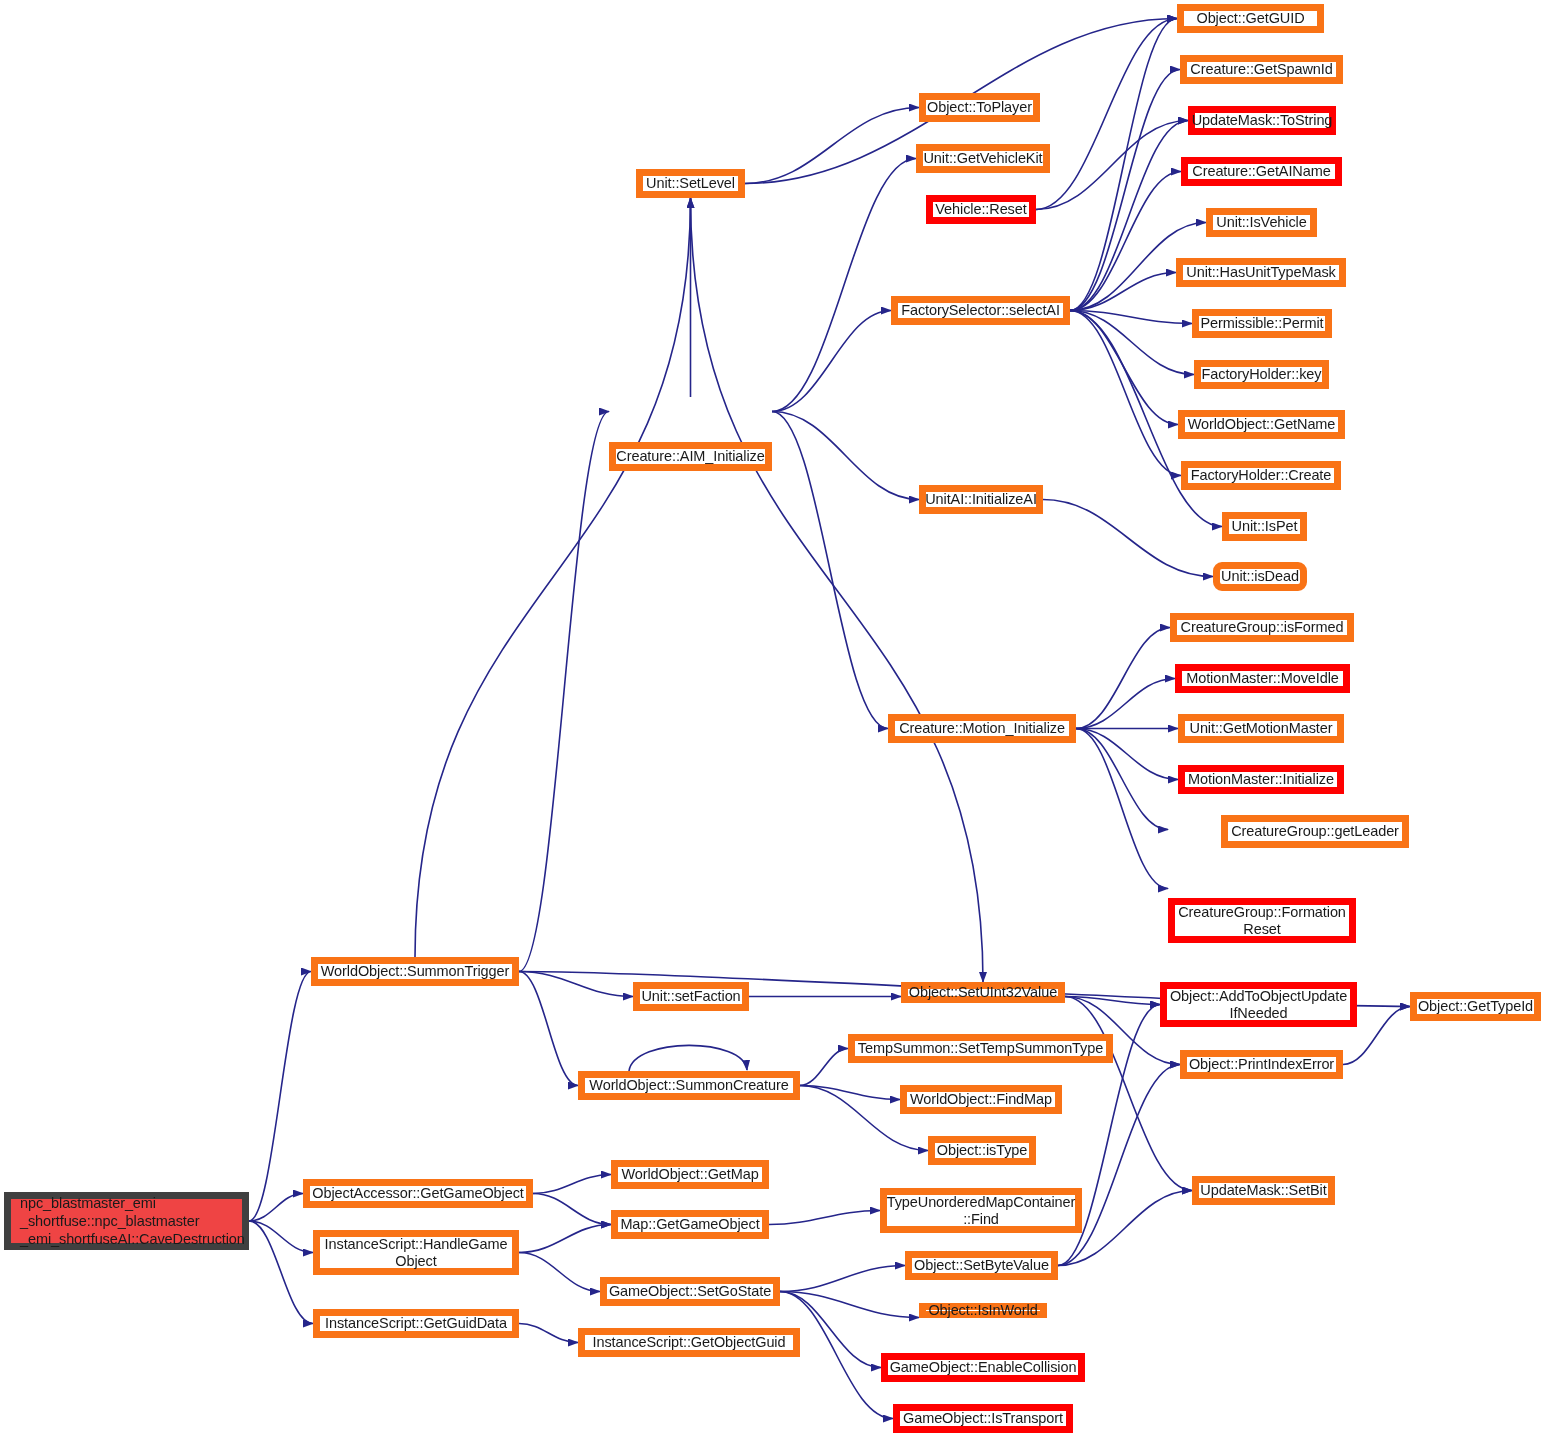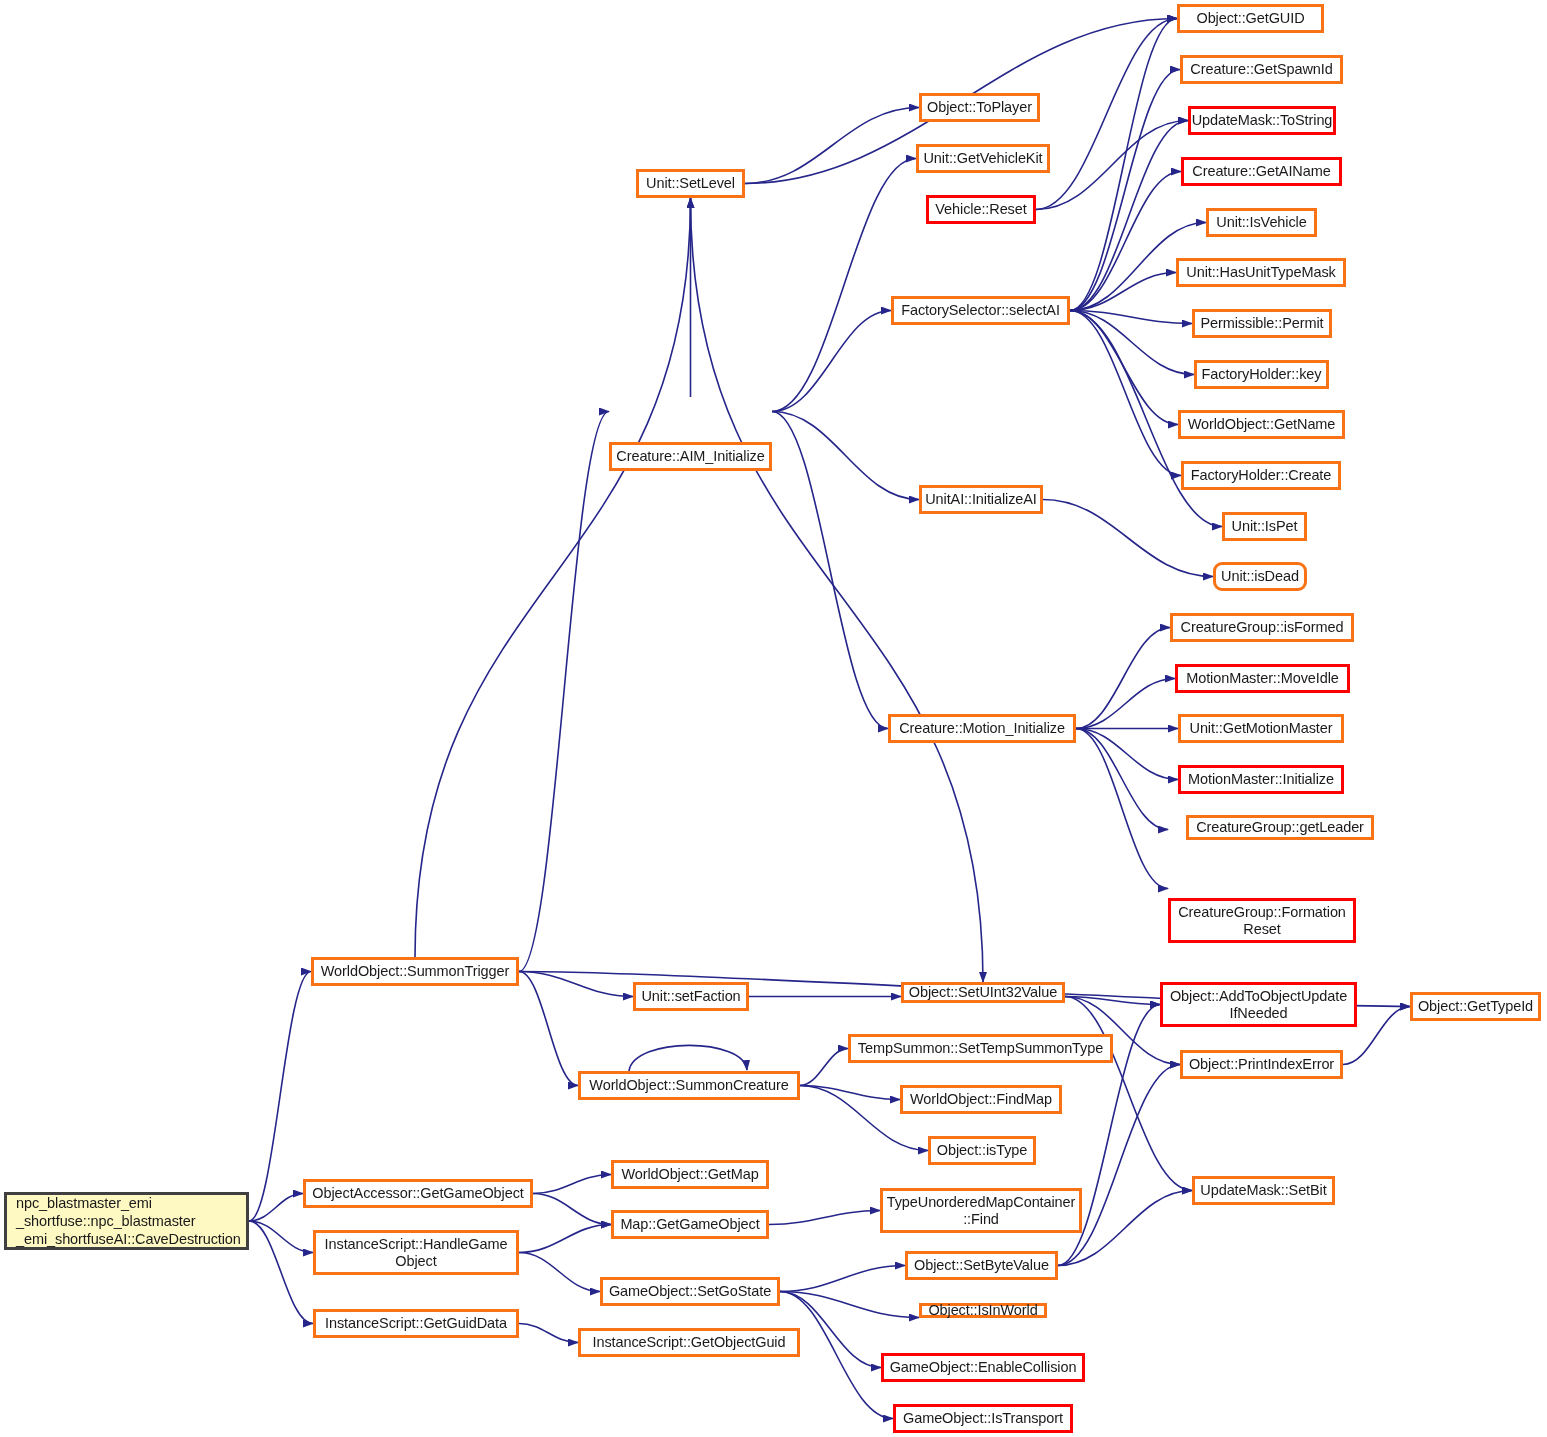--- a/index.html
+++ b/index.html
@@ -18,39 +18,39 @@
   #edge-layer {
     position: absolute;
     left: 0; top: 0;
     width: 1547px;
     height: 1437px;
     pointer-events: none;
   }
   .node {
     position: absolute;
     box-sizing: border-box;
-    border: 3px solid #f97316;
+    border: 7px solid #f97316;
     background: #ffffff;
     color: #1a1a1a;
     font-size: 14.5px;
     line-height: 1.12;
     display: flex;
     align-items: center;
     justify-content: center;
     text-align: center;
     white-space: pre-line;
     letter-spacing: -0.1px;
     padding: 0 0;
     z-index: 5;
   }
   .node.red {
     border-color: #ff0000;
   }
   .node.root {
-    background: #fef9c3;
+    background: #ef4444;
     border-color: #404040;
     justify-content: flex-start;
     text-align: left;
     padding-left: 9px;
     line-height: 1.25;
   }
 </style>
 </head>
 <body>
 
@@ -136,21 +136,21 @@
       <div class="node" style="left: 1192px; top: 309px; width: 140px; height: 29px;">Permissible::Permit</div>
       <div class="node" style="left: 1194px; top: 360px; width: 135px; height: 29px;">FactoryHolder::key</div>
       <div class="node" style="left: 1178px; top: 410px; width: 167px; height: 29px;">WorldObject::GetName</div>
       <div class="node" style="left: 1181px; top: 461px; width: 160px; height: 29px;">FactoryHolder::Create</div>
       <div class="node" style="left: 1222px; top: 512px; width: 85px; height: 29px;">Unit::IsPet</div>
       <div class="node" style="left: 1213px; top: 562px; width: 94px; height: 29px; border-radius: 9px;">Unit::isDead</div>
       <div class="node" style="left: 1170px; top: 613px; width: 184px; height: 29px;">CreatureGroup::isFormed</div>
       <div class="node red" style="left: 1175px; top: 664px; width: 175px; height: 29px;">MotionMaster::MoveIdle</div>
       <div class="node" style="left: 1178px; top: 714px; width: 166px; height: 29px;">Unit::GetMotionMaster</div>
       <div class="node red" style="left: 1178px; top: 765px; width: 166px; height: 29px;">MotionMaster::Initialize</div>
-      <div class="node" style="left: 1186px; top: 815px; width: 188px; height: 25px;">CreatureGroup::getLeader</div>
+      <div class="node" style="left: 1221px; top: 815px; width: 188px; height: 33px;">CreatureGroup::getLeader</div>
       <div class="node red" style="left: 1168px; top: 866px; width: 188px; height: 45px; margin-top: 32px;">CreatureGroup::Formation
 Reset</div>
       <div class="node" style="left: 919px; top: 93px; width: 121px; height: 29px;">Object::ToPlayer</div>
       <div class="node" style="left: 916px; top: 144px; width: 134px; height: 29px;">Unit::GetVehicleKit</div>
       <div class="node red" style="left: 926px; top: 195px; width: 110px; height: 29px;">Vehicle::Reset</div>
       <div class="node" style="left: 891px; top: 296px; width: 179px; height: 29px;">FactorySelector::selectAI</div>
       <div class="node" style="left: 919px; top: 485px; width: 124px; height: 29px;">UnitAI::InitializeAI</div>
       <div class="node" style="left: 888px; top: 714px; width: 188px; height: 29px;">Creature::Motion_Initialize</div>
       <div class="node" style="left: 636px; top: 169px; width: 109px; height: 29px;">Unit::SetLevel</div>
       <div class="node" style="left: 609px; top: 397px; width: 163px; height: 29px; margin-top: 45px;">Creature::AIM_Initialize</div>

